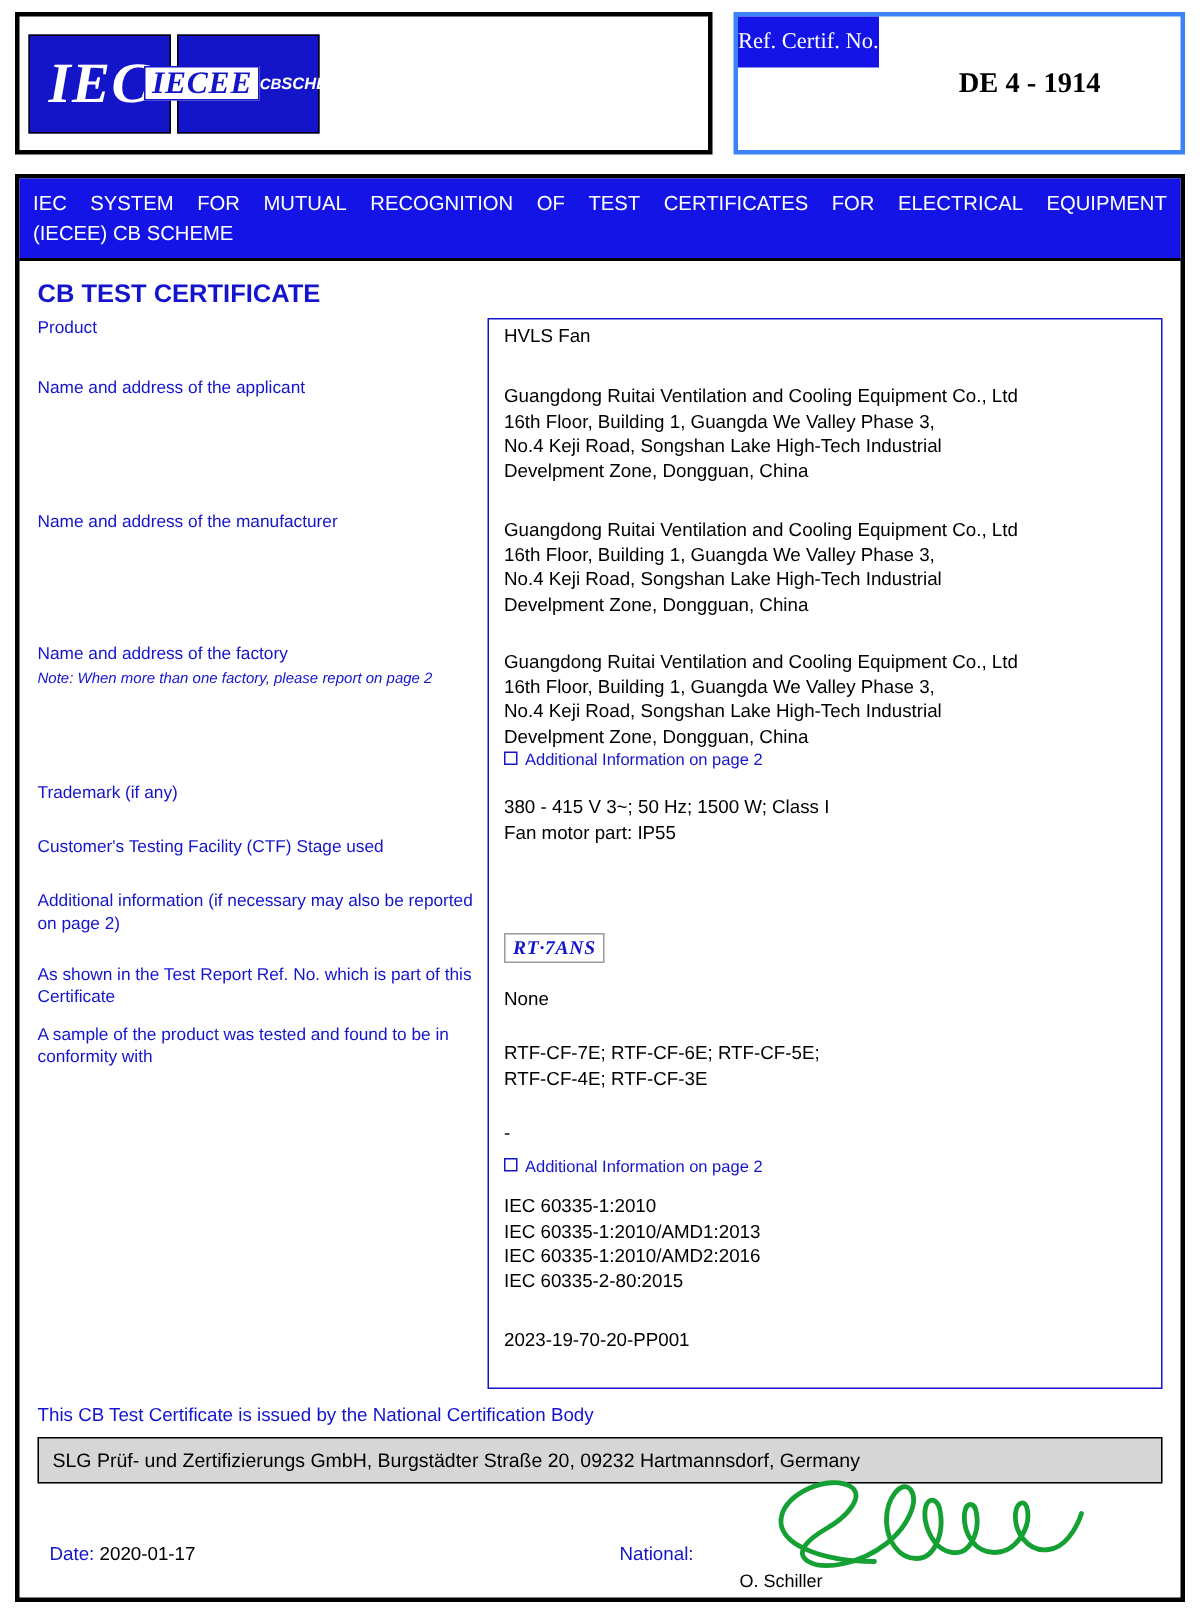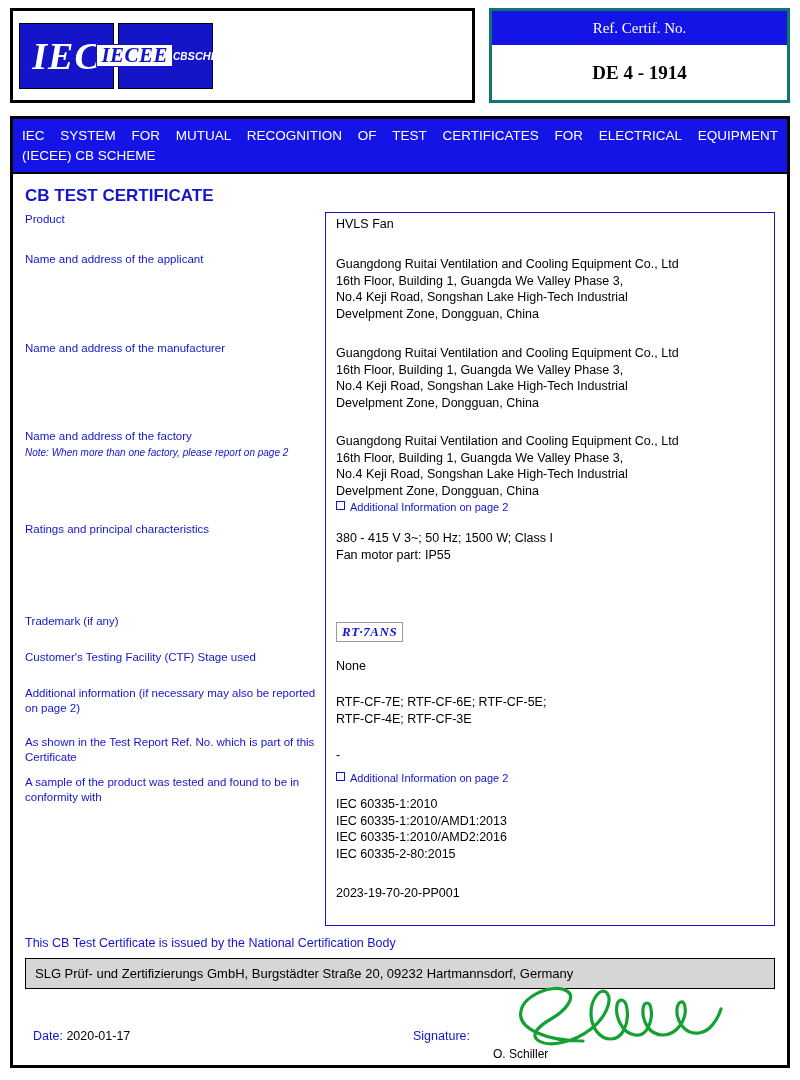--- a/index.html
+++ b/index.html
@@ -91,24 +91,24 @@
   }
   .iecee-logo .l3 {
     font-size: 11px;
     font-weight: bold;
     font-style: italic;
     margin-top: 1px;
   }
   .ref-box {
     flex: 1;
     margin-left: 14px;
-    border: 3px solid #0f766e;
-    box-sizing: border-box;
-    display: flex;
-    flex-direction: column;
+    border: 3px solid #3b82f6;
+    box-sizing: border-box;
+    display: flex;
+    flex-direction: row;
   }
   .ref-head {
     background: #1414e6;
     color: #ffffff;
     height: 34px;
     display: flex;
     align-items: center;
     justify-content: center;
     font-size: 15px;
     font-family: "Liberation Serif", serif;
@@ -311,21 +311,20 @@
       <div class="rows">
 
         <div class="labels-col">
           <div class="lbl" style="height:40px;">Product</div>
           <div class="lbl" style="height:89px;">Name and address of the applicant</div>
           <div class="lbl" style="height:88px;">Name and address of the manufacturer</div>
           <div class="lbl" style="height:93px;">
             <span>Name and address of the factory</span>
             <span class="note">Note: When more than one factory, please report on page 2</span>
           </div>
-          <div class="lbl" style="height:92px;">Ratings and principal characteristics</div>
           <div class="lbl" style="height:36px;">Trademark (if any)</div>
           <div class="lbl" style="height:36px;">Customer's Testing Facility (CTF) Stage used</div>
           <div class="lbl" style="height:49px;">Additional information (if necessary may also be reported on page 2)</div>
           <div class="lbl" style="height:40px;">As shown in the Test Report Ref. No. which is part of this Certificate</div>
           <div class="lbl" style="height:89px;">A sample of the product was tested and found to be in conformity with</div>
         </div>
 
         <div class="values-col">
           <div class="val" style="height:40px; padding-top:3px;">HVLS Fan</div>
           <div class="val" style="height:89px; white-space:pre-line;">Guangdong Ruitai Ventilation and Cooling Equipment Co., Ltd
@@ -372,21 +371,21 @@
 
     <div class="issued-line">This CB Test Certificate is issued by the National Certification Body</div>
 
     <div class="nb-box">SLG Prüf- und Zertifizierungs GmbH, Burgstädter Straße 20, 09232 Hartmannsdorf, Germany</div>
 
     <div class="sig-area">
       <div class="date-line">
         <span class="k">Date:</span>
         <span>2020-01-17</span>
       </div>
-      <div class="sig-label">Signature:</div>
+      <div class="sig-label">National:</div>
       <svg class="signature-svg" width="250" height="90" viewBox="0 0 250 90">
         <path d="M96 78 C60 78 30 66 34 48 C37 32 66 20 80 28 C90 34 78 48 64 56 C52 63 42 72 52 78 C62 84 86 80 104 66 C118 55 126 38 120 30 C114 23 104 36 104 50 C104 64 112 76 124 76 C136 76 142 60 140 46 C139 36 132 34 130 42 C128 52 134 70 148 72 C160 74 166 58 164 46 C163 38 157 38 156 46 C155 58 162 72 176 72 C190 72 200 56 198 44 C197 36 191 38 190 46 C189 58 198 72 212 70 C222 69 230 58 234 46" fill="none" stroke="#15a034" stroke-width="3.2" stroke-linecap="round" stroke-linejoin="round"></path>
       </svg>
       <div class="sig-name">O. Schiller</div>
     </div>
 
   </div>
 </div>
 
 </body></html>

